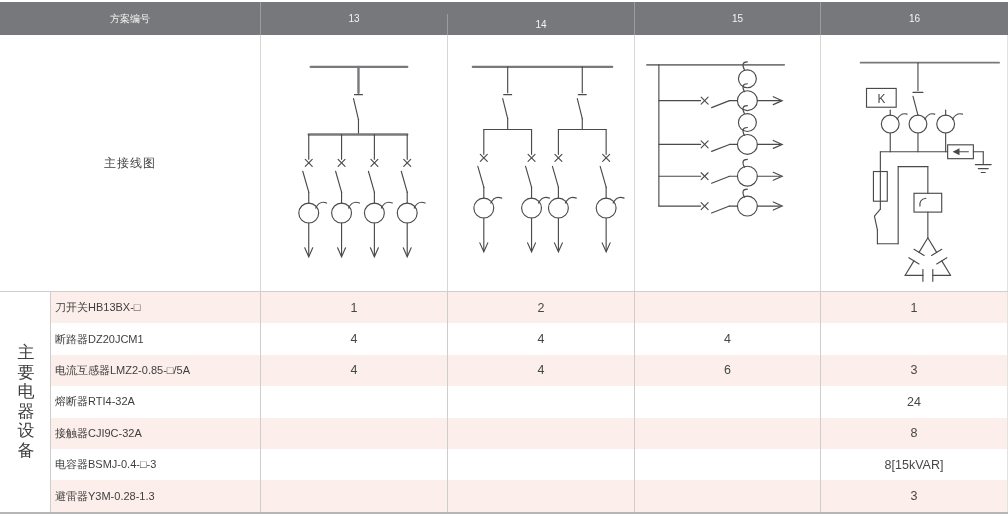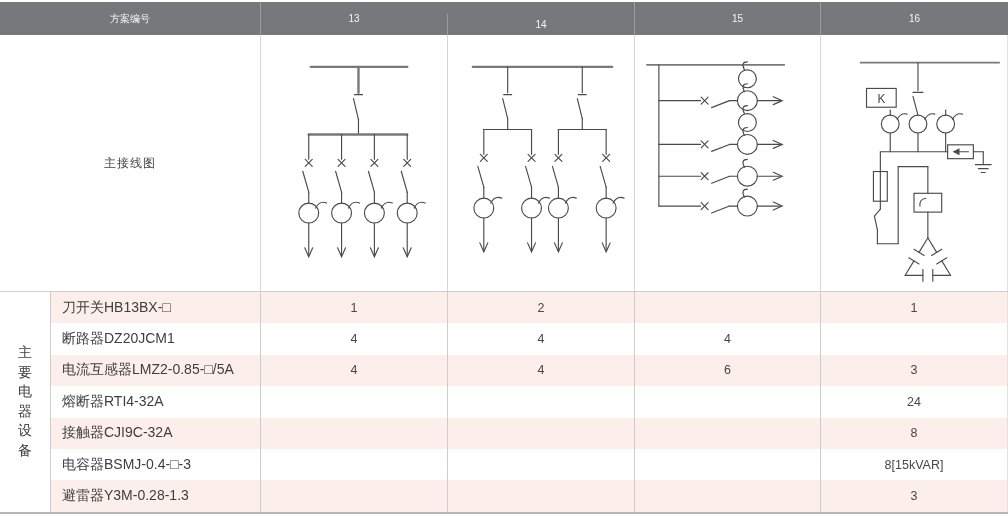--- a/index.html
+++ b/index.html
@@ -40,27 +40,27 @@
   }
   .diag-cell svg .bus{stroke:var(--bus);stroke-width:2.4;}
   .diag-cell svg .bus2{stroke:var(--bus);stroke-width:1.8;}
   .diag-cell svg .fill{fill:var(--line);stroke:none;}
   .diag-cell svg text{fill:var(--line);stroke:none;font-size:12px;font-family:"Liberation Sans",sans-serif;}
   
   .equip{display:flex;border-bottom:2px solid #b5b5b5;}
   .vlabel{
     width:50px;display:flex;align-items:center;justify-content:center;background:#fff;
   }
-  .vlabel-text{width:15px;font-size:14px;line-height:19.5px;text-align:center;word-break:break-all;}
+  .vlabel-text{width:15px;font-size:17px;line-height:19.5px;text-align:center;word-break:break-all;}
   .rows{width:958px;display:flex;flex-direction:column;}
   .row{display:flex;height:31.4px;background:#fff;}
   .row.alt{background:var(--row-pink);}
   .cell-name{
-    width:210px;display:flex;align-items:center;padding-left:11px;
-    font-size:14px;border-left:1px solid var(--border);
+    width:210px;display:flex;align-items:center;padding-left:4px;
+    font-size:11px;border-left:1px solid var(--border);
   }
   .cell-val{
     display:flex;align-items:center;justify-content:center;font-size:12.5px;color:#474747;
   }
   .cell-val.c13{width:187px;border-left:1px solid var(--border);}
   .cell-val.c14{width:187px;border-left:1px solid var(--border);}
   .cell-val.c15{width:186px;border-left:1px solid var(--border);}
   .cell-val.c16{width:188px;border-left:1px solid var(--border);border-right:1px solid #e2e2e2;}
 </style>
 </head>

